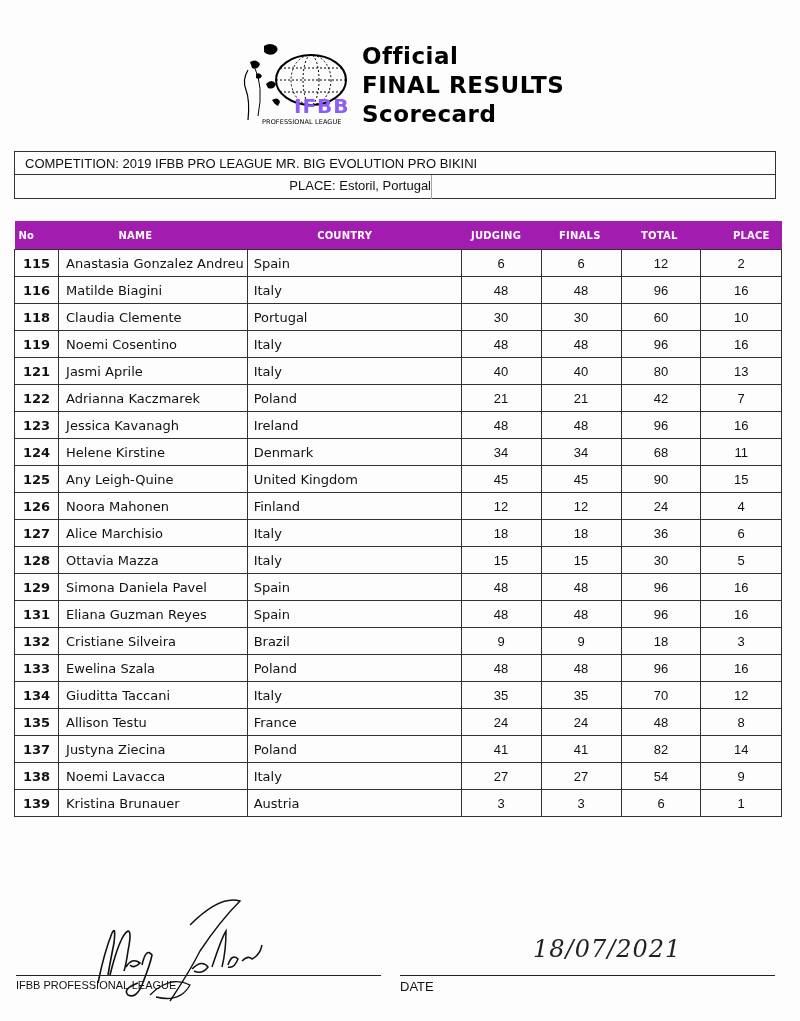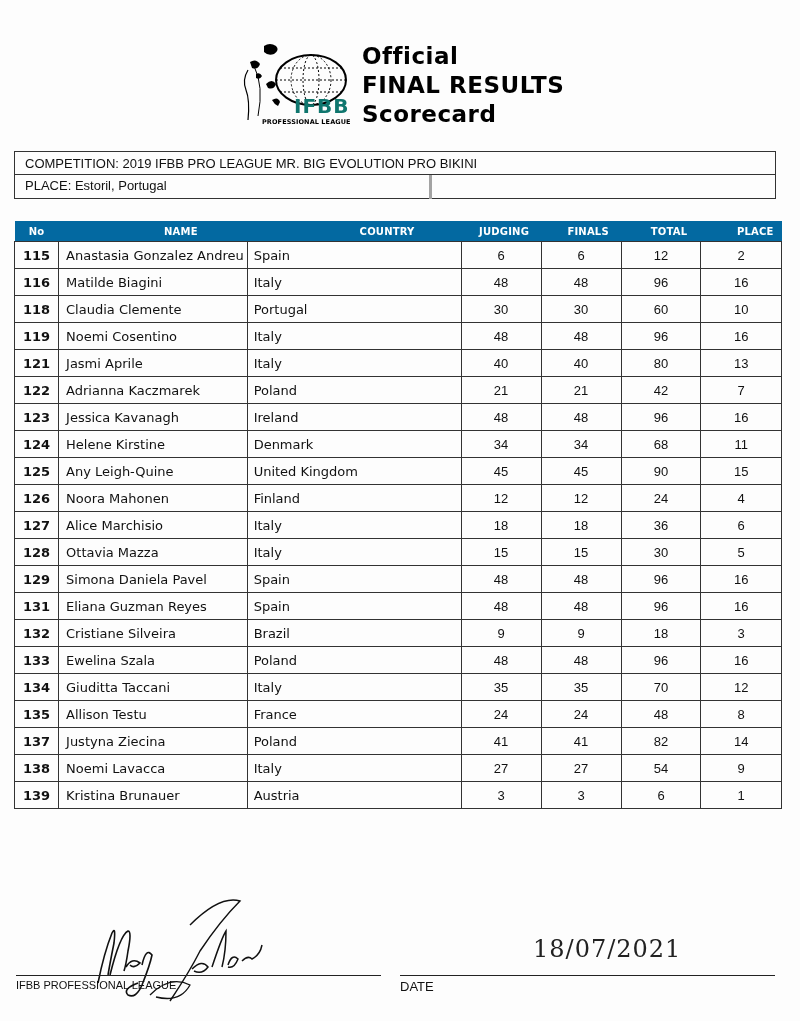--- a/index.html
+++ b/index.html
@@ -5,54 +5,54 @@
   html, body { margin: 0; padding: 0; }
   body {
     width: 800px; height: 1021px; background: #fdfdfd; position: relative;
     font-family: "DejaVu Sans", sans-serif; color: #111; overflow: hidden;
   }
   .header { position: absolute; left: 236px; top: 40px; width: 340px; height: 95px; }
   .logo { position: absolute; left: 0; top: 0; width: 125px; height: 92px; }
   .logo svg { position: absolute; left: 0; top: 0; }
   .logo-ifbb {
     position: absolute; left: 58px; top: 54px; font-family: "DejaVu Sans", sans-serif;
-    font-weight: bold; font-size: 20px; letter-spacing: 1px; color: #0f766e;
+    font-weight: bold; font-size: 20px; letter-spacing: 1px; color: #8b5cf6;
   }
   .logo-pl {
     position: absolute; left: 2px; top: 78px; font-family: "DejaVu Sans", sans-serif;
-    font-weight: bold; font-size: 6.5px; color: #000; letter-spacing: 0.1px; white-space: nowrap; padding-left: 24px;
+    font-weight: normal; font-size: 6.5px; color: #000; letter-spacing: 0.1px; white-space: nowrap; padding-left: 24px;
   }
   .titles {
     position: absolute; left: 126px; top: 2px; font-family: "DejaVu Sans", sans-serif;
     font-weight: bold; color: #000; line-height: 29px; font-size: 23px; letter-spacing: 0.5px;
   }
   .info-box {
     position: absolute; left: 14px; top: 151px; width: 762px; height: 48px;
     border: 1px solid #333; box-sizing: border-box;
   }
   .info-row1 {
     position: absolute; left: 0; top: 0; width: 100%; height: 23px; border-bottom: 1px solid #333;
     font-family: "Liberation Sans", sans-serif; font-size: 13px; line-height: 23px; padding-left: 10px; box-sizing: border-box;
   }
   .info-row2 { position: absolute; left: 0; top: 23px; width: 100%; height: 24px; }
   .info-place {
-    position: absolute; left: 0; top: 0; width: 417px; height: 24px; border-right: 3px solid #a3a3a3;
-    font-family: "Liberation Sans", sans-serif; font-size: 13px; line-height: 22px; padding-left: 10px; box-sizing: border-box;
+    position: absolute; left: 0; top: 0; width: 417px; height: 24px; border-right: 1px solid #a3a3a3;
+    font-family: "Liberation Sans", sans-serif; font-size: 13px; line-height: 22px; padding-left: 10px; box-sizing: border-box; text-align: right;
   }
   .info-date {
     position: absolute; left: 417px; top: 0; height: 24px;
     font-family: "Liberation Sans", sans-serif; font-size: 13px; line-height: 28px; padding-left: 10px;
   }
   table.results {
     position: absolute; left: 14px; top: 221px; width: 768px; border-collapse: collapse;
     font-family: "DejaVu Sans", sans-serif;
   }
   table.results th {
-    background: #0369a1; color: #fff; font-size: 10px; font-weight: bold; height: 20px;
-    text-align: center; padding: 0 4px; letter-spacing: 0.2px;
+    background: #a21caf; color: #fff; font-size: 10px; font-weight: bold; height: 28px;
+    text-align: left; padding: 0 4px; letter-spacing: 0.2px;
   }
   table.results td {
     border: 1px solid #333; height: 26px; padding: 0; font-size: 13px;
   }
   td.c-no { width: 44px; text-align: center; font-weight: bold; font-size: 13.5px; }
   td.c-name { width: 186px; padding-left: 7px !important; }
   td.c-country { width: 212px; padding-left: 6px !important; }
   td.c-judging, td.c-finals, td.c-total, td.c-place {
     width: 80px; text-align: center; font-family: "Liberation Sans", sans-serif; font-size: 16px;
   }
@@ -62,21 +62,21 @@
   .sig-label-left {
     position: absolute; left: 16px; top: 89px; font-family: "Liberation Sans", sans-serif;
     font-size: 11px; color: #111;
   }
   .sig-label-right {
     position: absolute; left: 400px; top: 89px; font-family: "Liberation Sans", sans-serif;
     font-size: 13px; color: #111;
   }
   .sig-date {
     position: absolute; left: 533px; top: 45px; font-family: "DejaVu Serif", serif;
-    font-size: 24px; color: #222; letter-spacing: 1px;
+    font-style: italic; font-size: 24px; color: #222; letter-spacing: 1px;
   }
   .signature { position: absolute; left: 80px; top: 5px; }
 </style>
 </head>
 <body>
 
 <div class="header">
   <div class="logo">
     <svg width="125" height="92" viewBox="0 0 125 92">
       <ellipse cx="75" cy="40" rx="35" ry="25" fill="none" stroke="#000" stroke-width="2"></ellipse>

